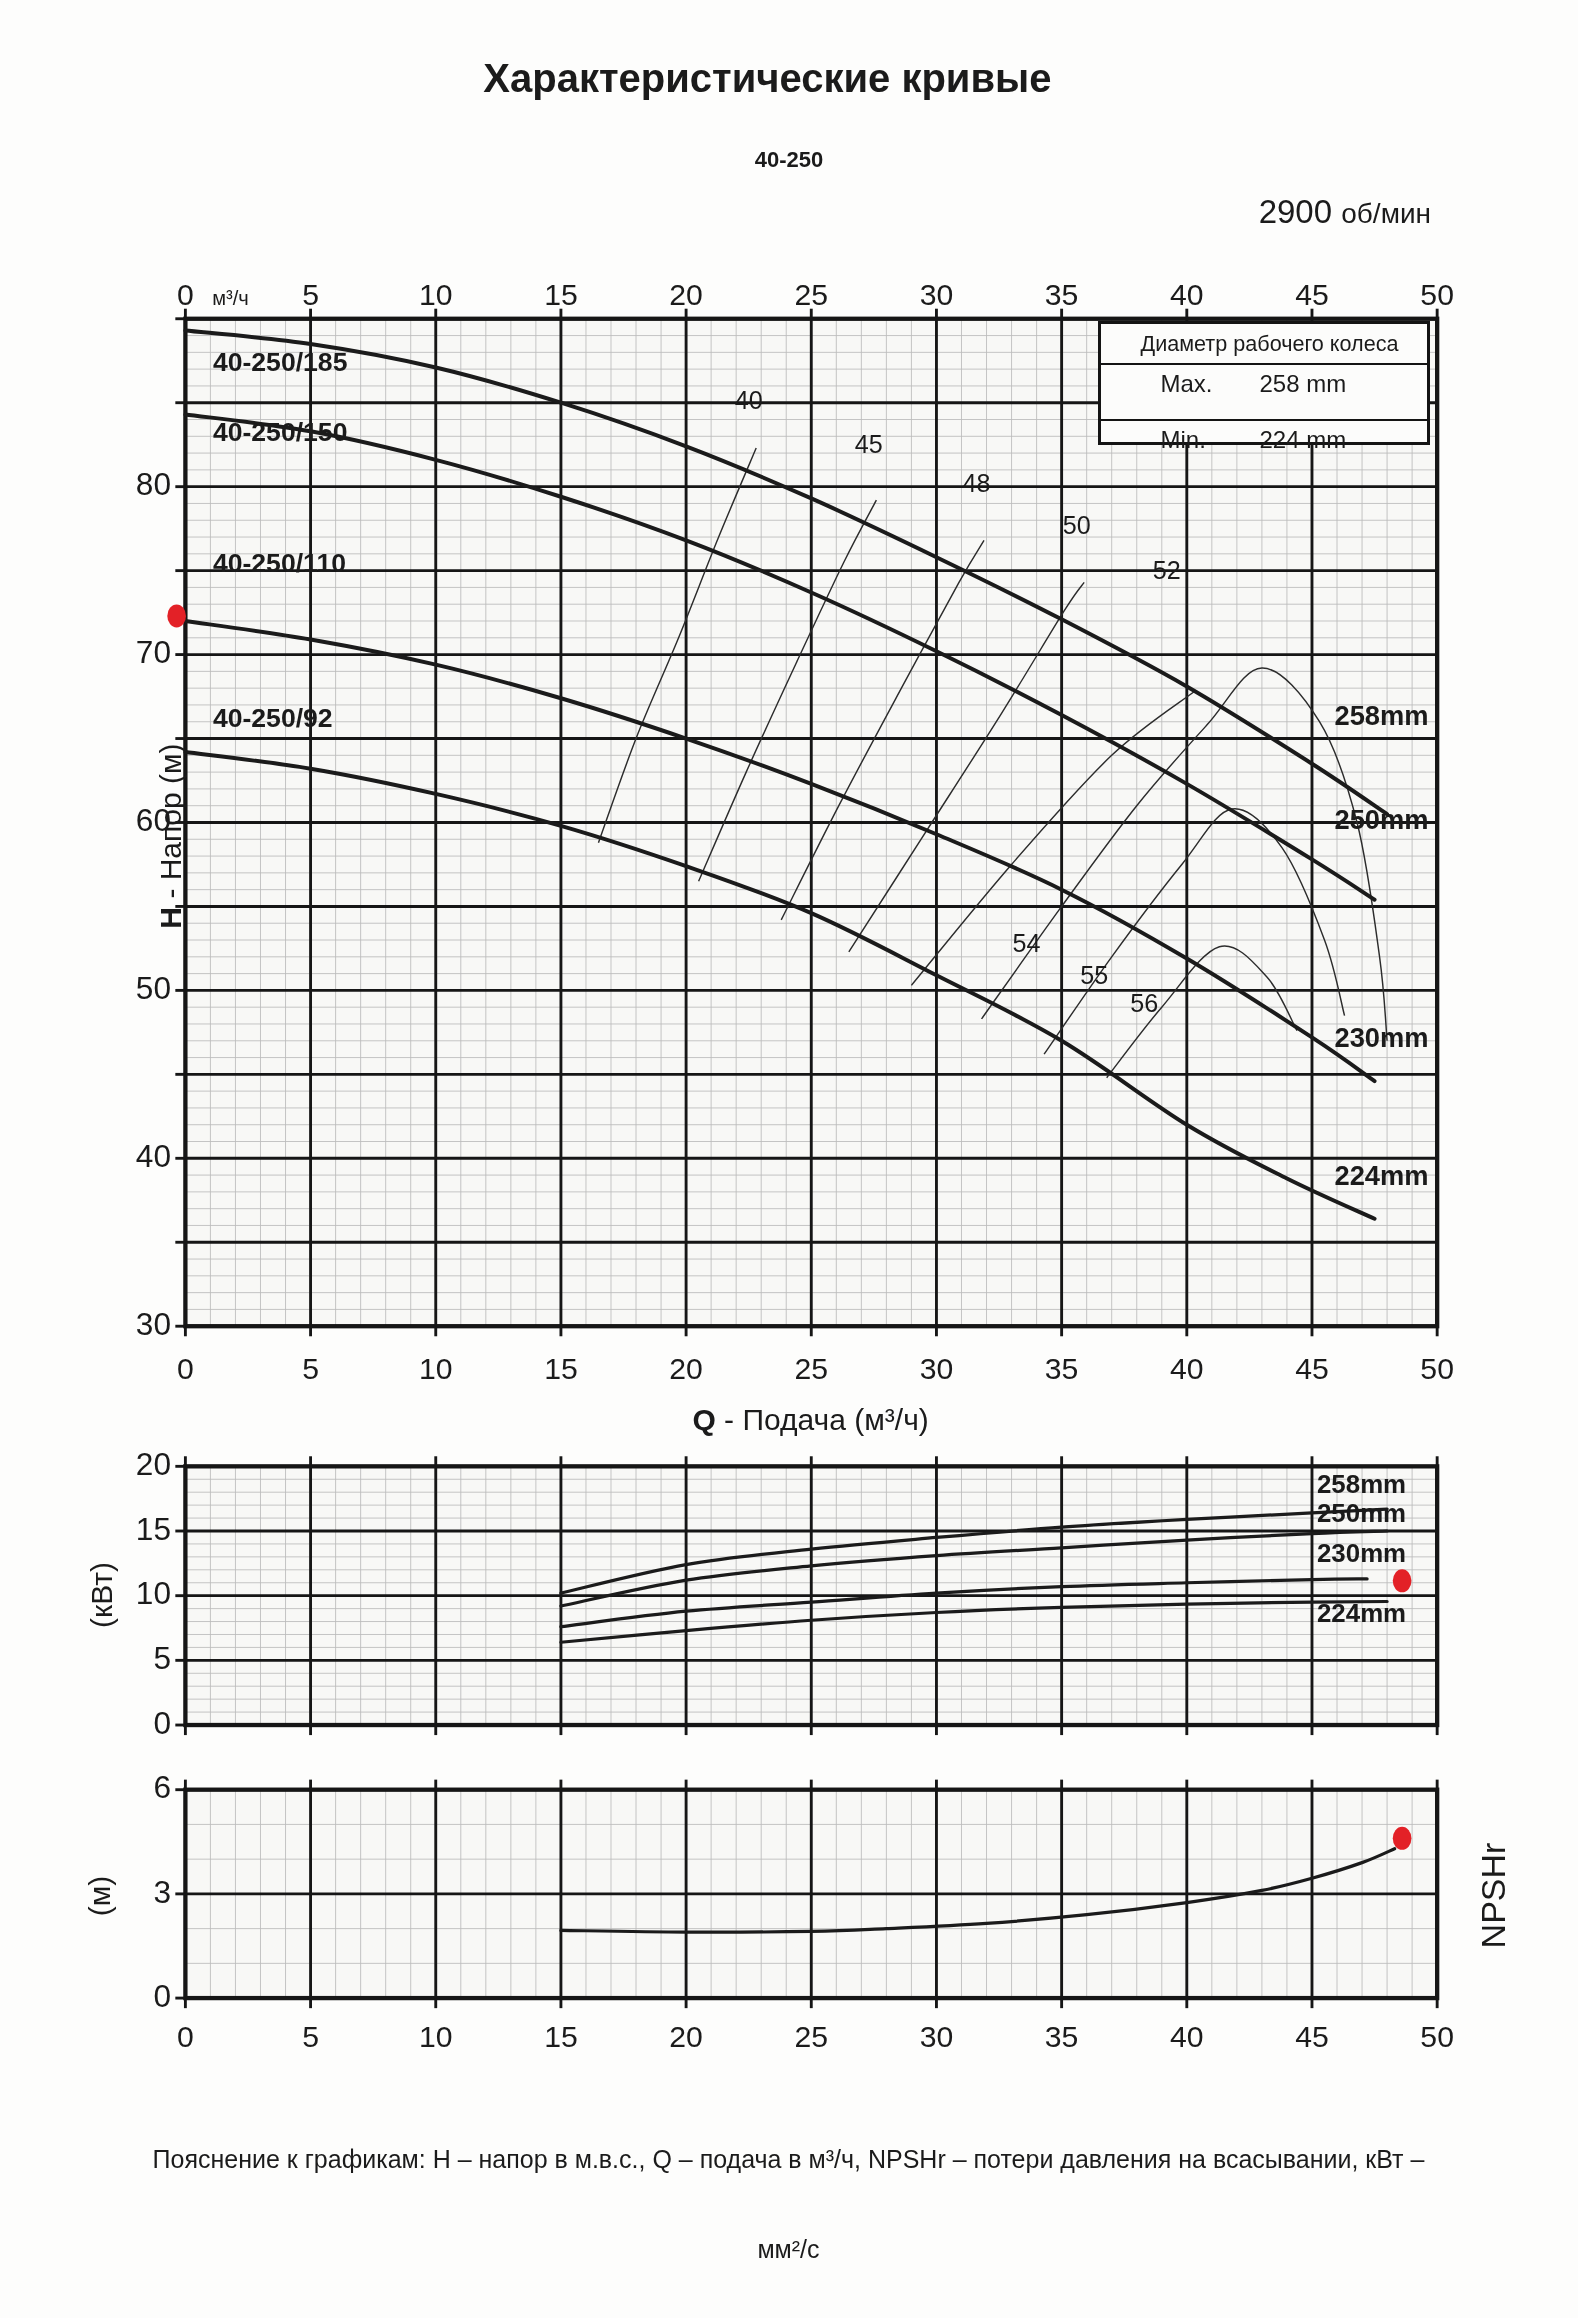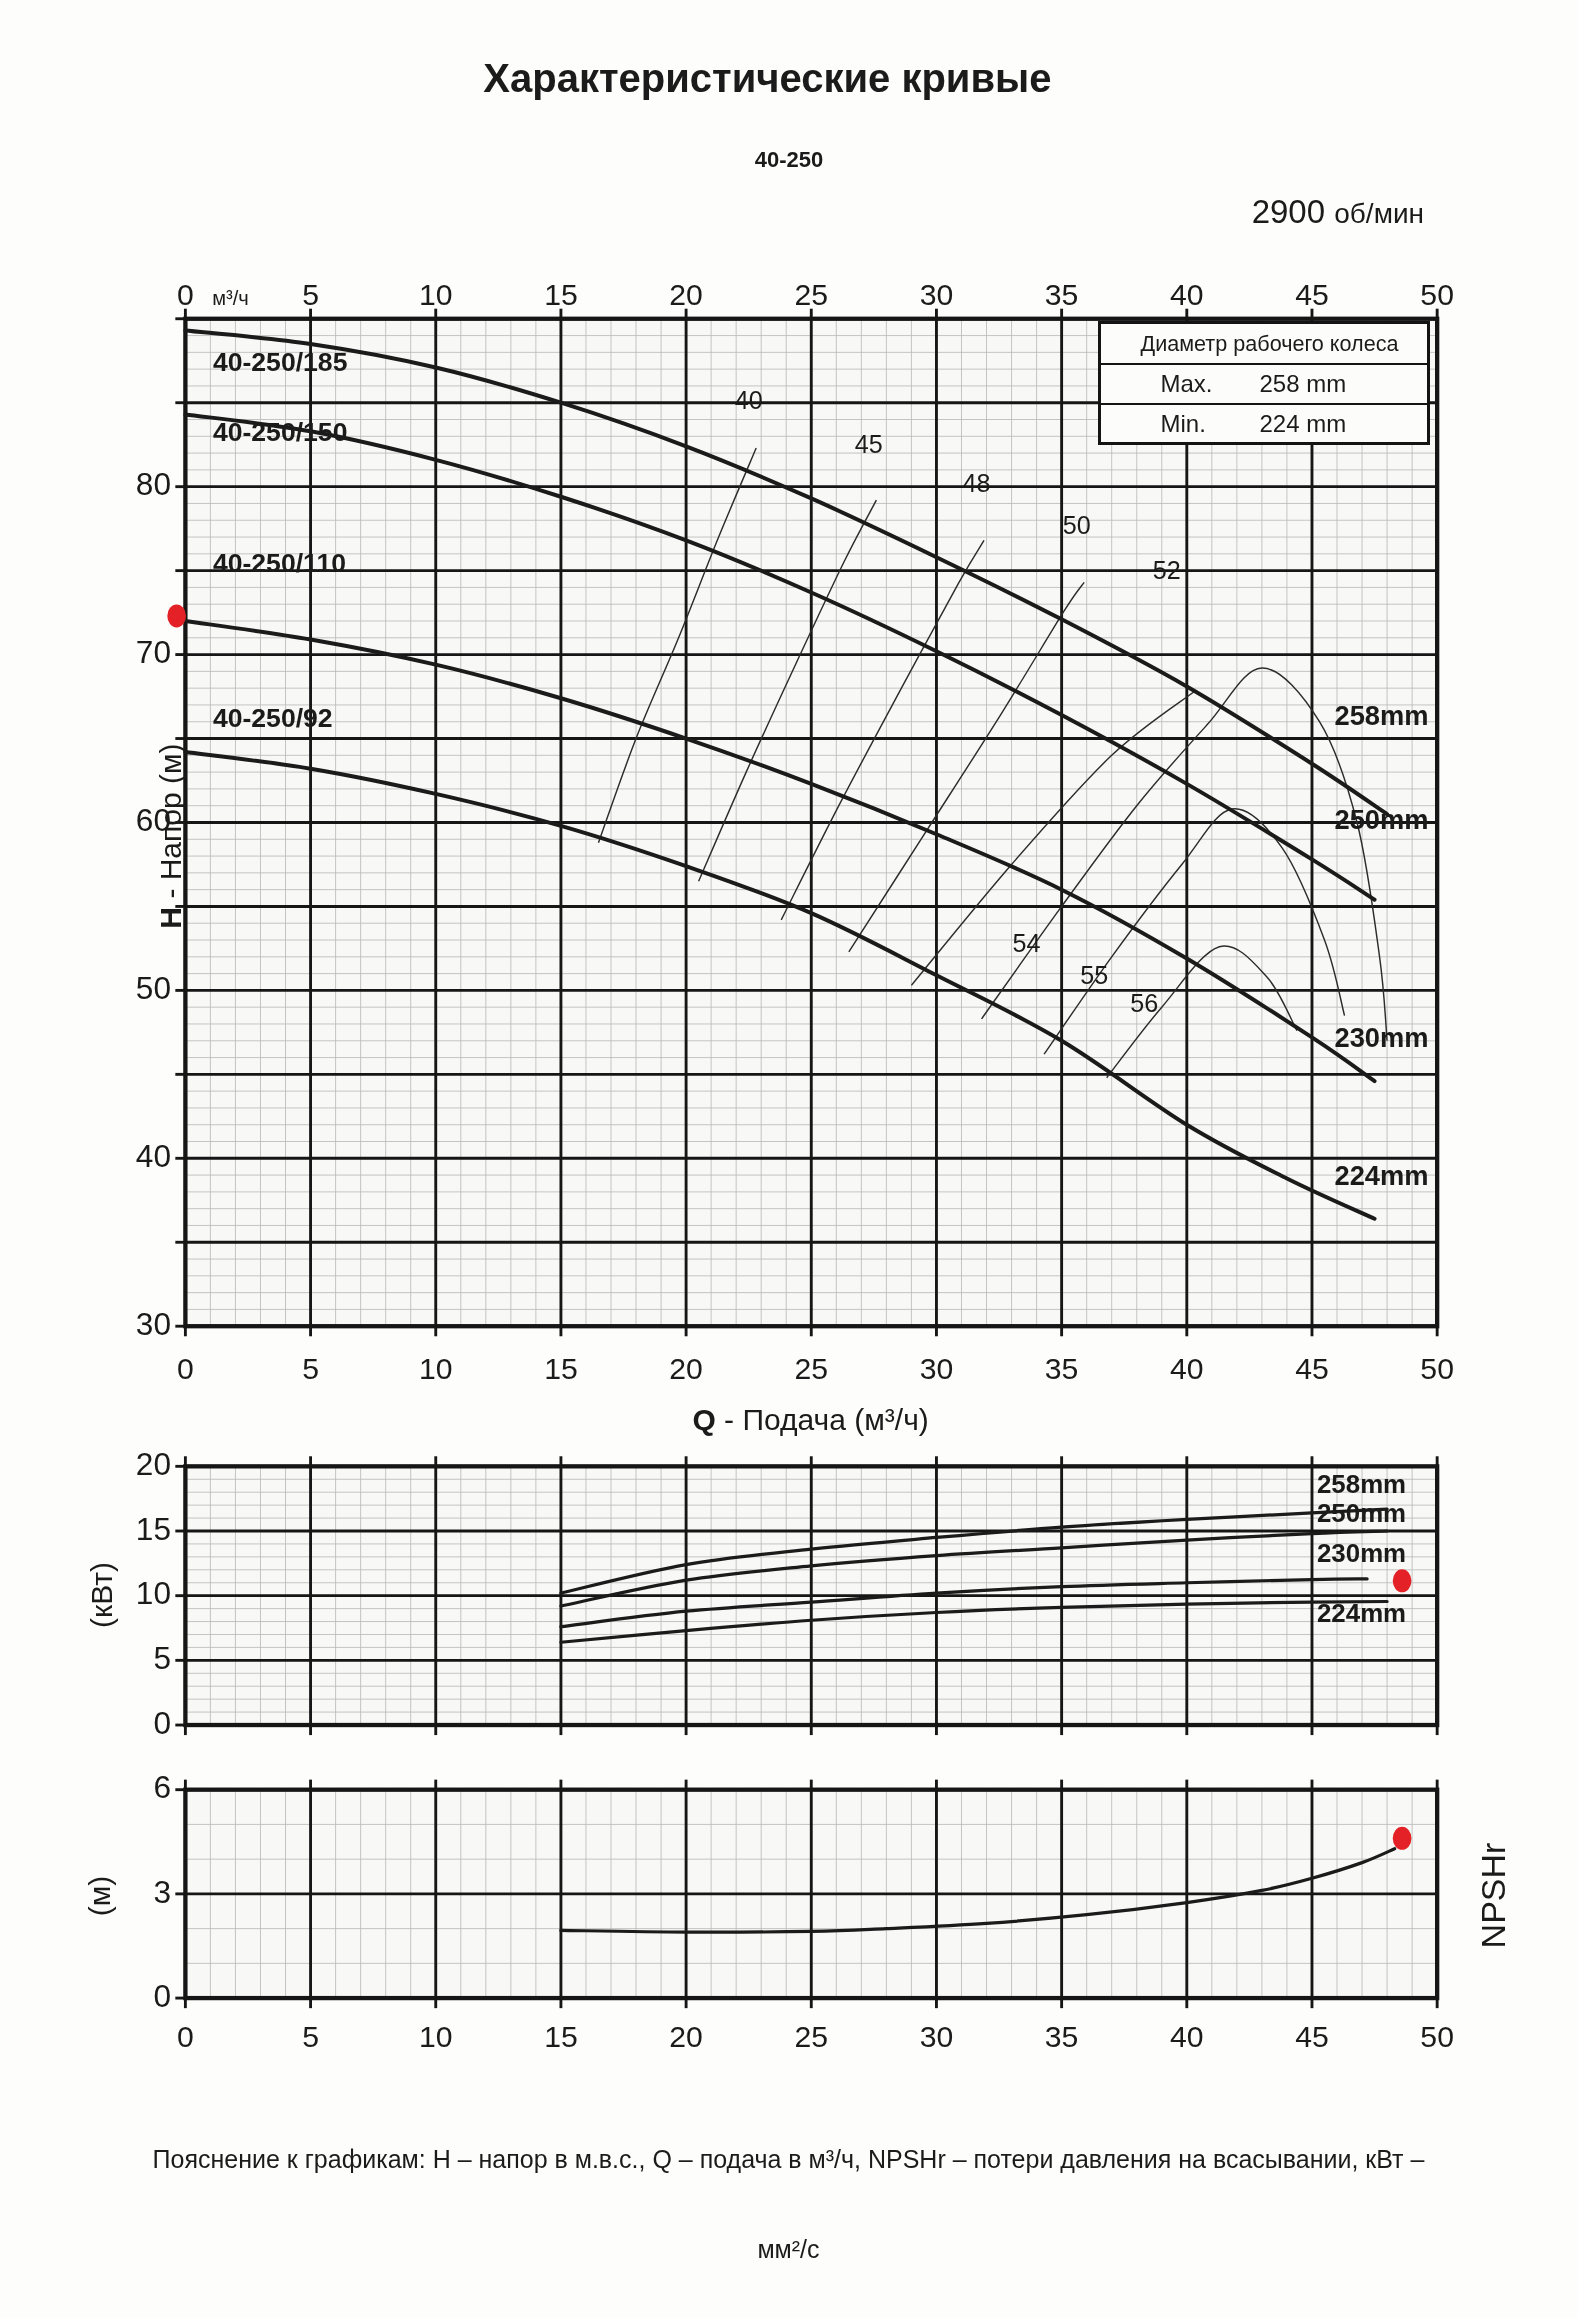--- a/index.html
+++ b/index.html
@@ -2,27 +2,27 @@
 <html style="font-size:11.5px"><head>
 <meta charset="utf-8">
 <style>
   html,body{margin:0;padding:0;background:#ffffff;}
   .page{position:relative;width:1578px;height:2319px;background:#fdfdfc;overflow:hidden;
         font-family:"Liberation Sans", sans-serif;color:#1b1b1b;}
   .abs{position:absolute;}
   .page-title{left:0;top:56px;width:100%;text-align:center;font-size:40px;font-weight:bold;
               letter-spacing:0px;transform:translateX(-21.6px);}
   .model-title{left:0;top:147px;width:100%;text-align:center;font-size:22px;font-weight:bold;}
-  .speed{top:193px;right:154px;font-size:33px;}
+  .speed{top:193px;right:147px;font-size:33px;}
   .speed .speed-unit{font-size:28px;}
   .legend-box{left:1098px;top:321px;width:332px;height:124px;background:#fcfcfb;
               border:3.6px solid #141414;box-sizing:border-box;z-index:5;}
   .legend-header{height:39px;line-height:39px;text-align:center;font-size:21.6px;
                  border-bottom:2.2px solid #141414;padding-left:11px;}
-  .legend-row{height:38px;line-height:38px;font-size:24px;text-align:center;}
+  .legend-row{height:54px;line-height:38px;font-size:24px;text-align:center;}
   .legend-row + .legend-row{border-top:2.2px solid #141414;}
   .legend-row .lg-label{display:inline-block;width:79px;text-align:left;}
   .legend-row .lg-value{display:inline-block;width:108px;text-align:left;margin-left:20px;}
   .axis-title-y{left:78px;top:819px;transform:rotate(-90deg);transform-origin:center;
                 font-size:30px;white-space:nowrap;}
   .axis-title-x{left:0;top:1403px;width:1578px;text-align:center;font-size:30px;transform:translateX(21.6px);}
   .axis-title-kw{left:69px;top:1578px;transform:rotate(-90deg);transform-origin:center;font-size:30px;white-space:nowrap;}
   .axis-title-m{left:80px;top:1879px;transform:rotate(-90deg);transform-origin:center;font-size:30px;white-space:nowrap;}
   .npshr-label{left:1441px;top:1876px;transform:rotate(-90deg);transform-origin:center;
                font-size:34px;white-space:nowrap;}

